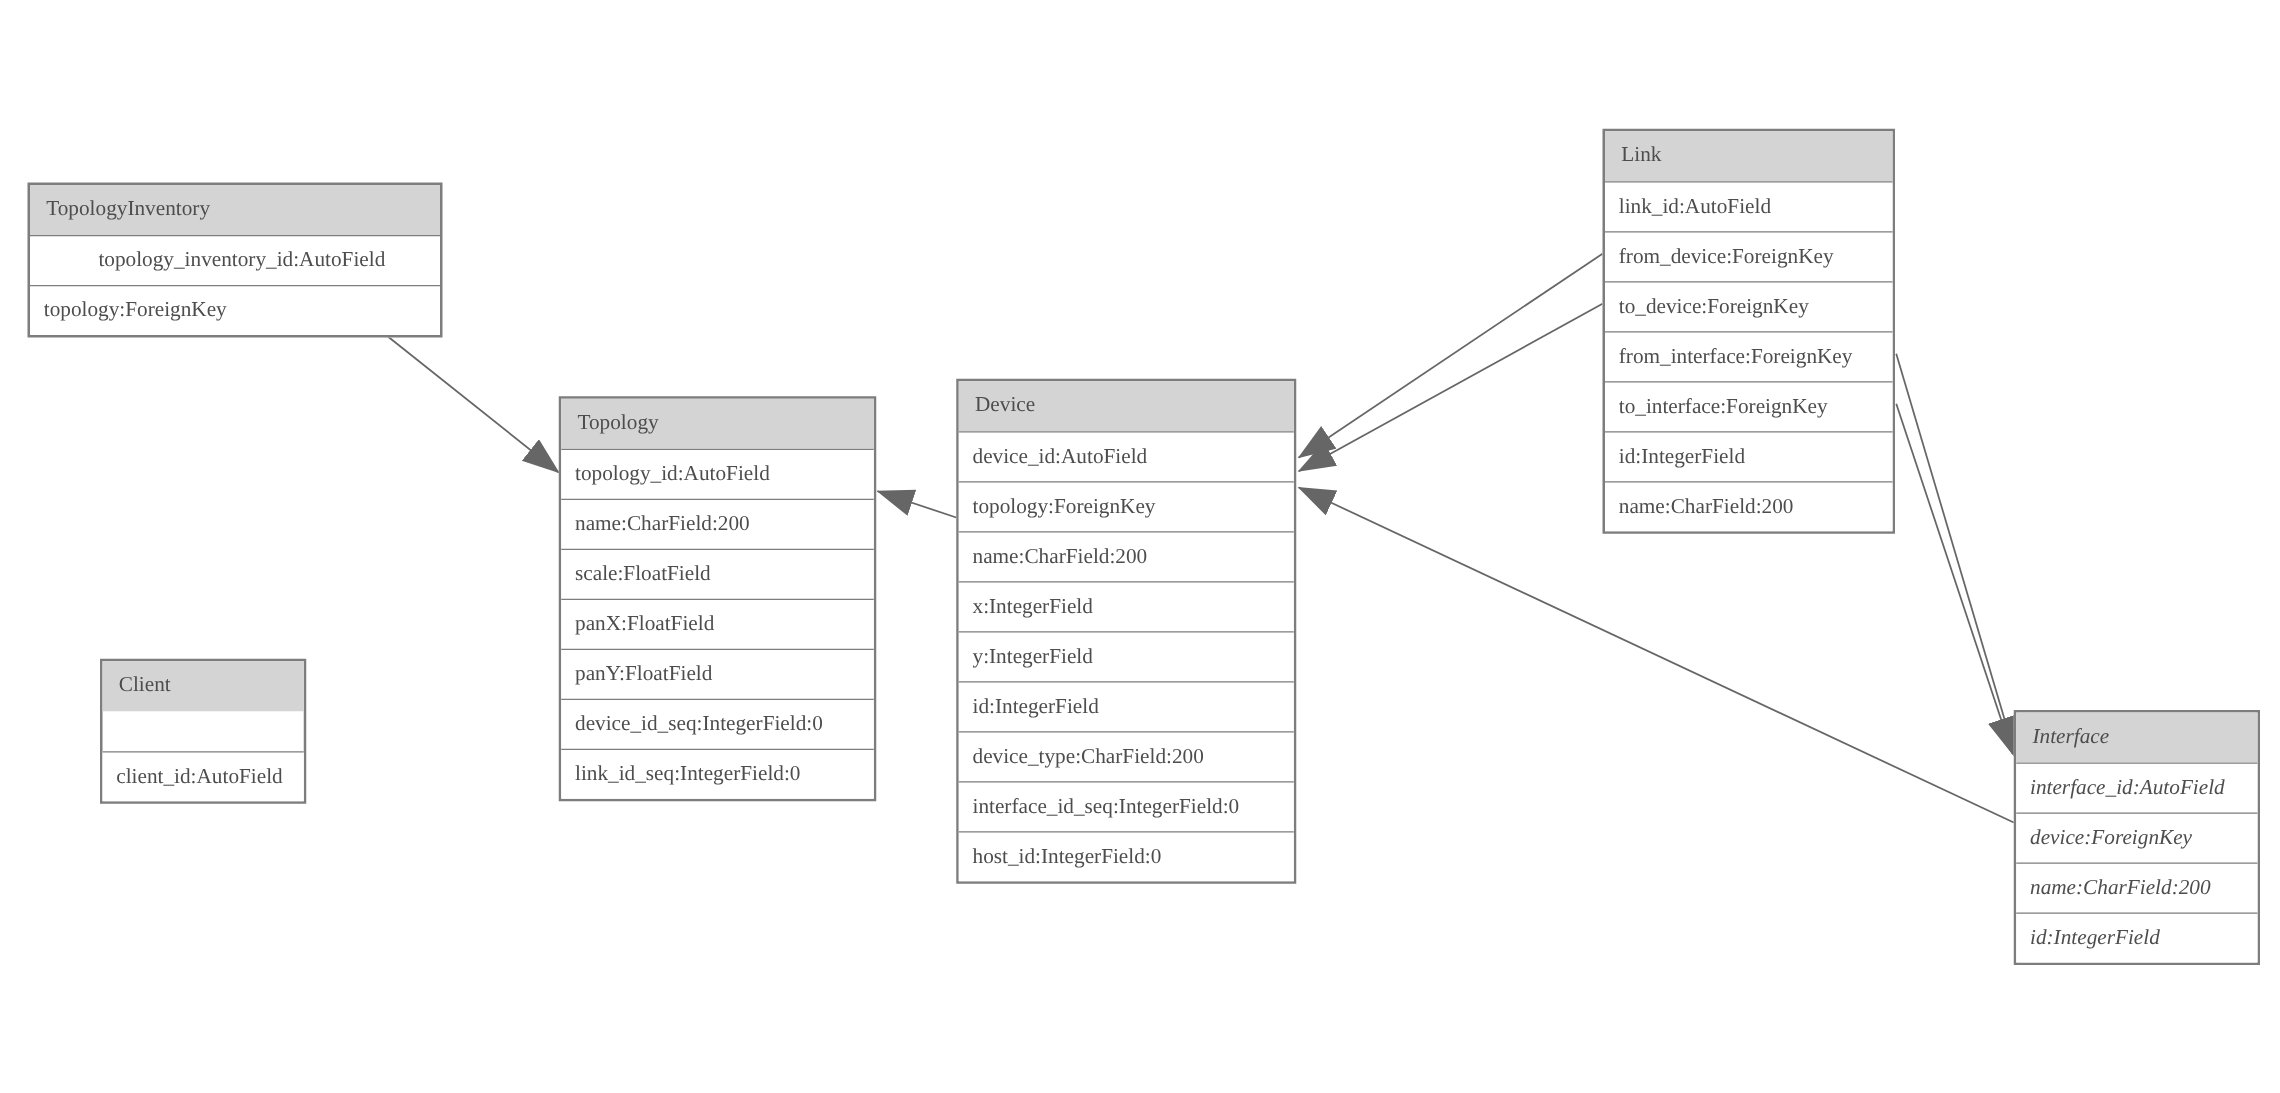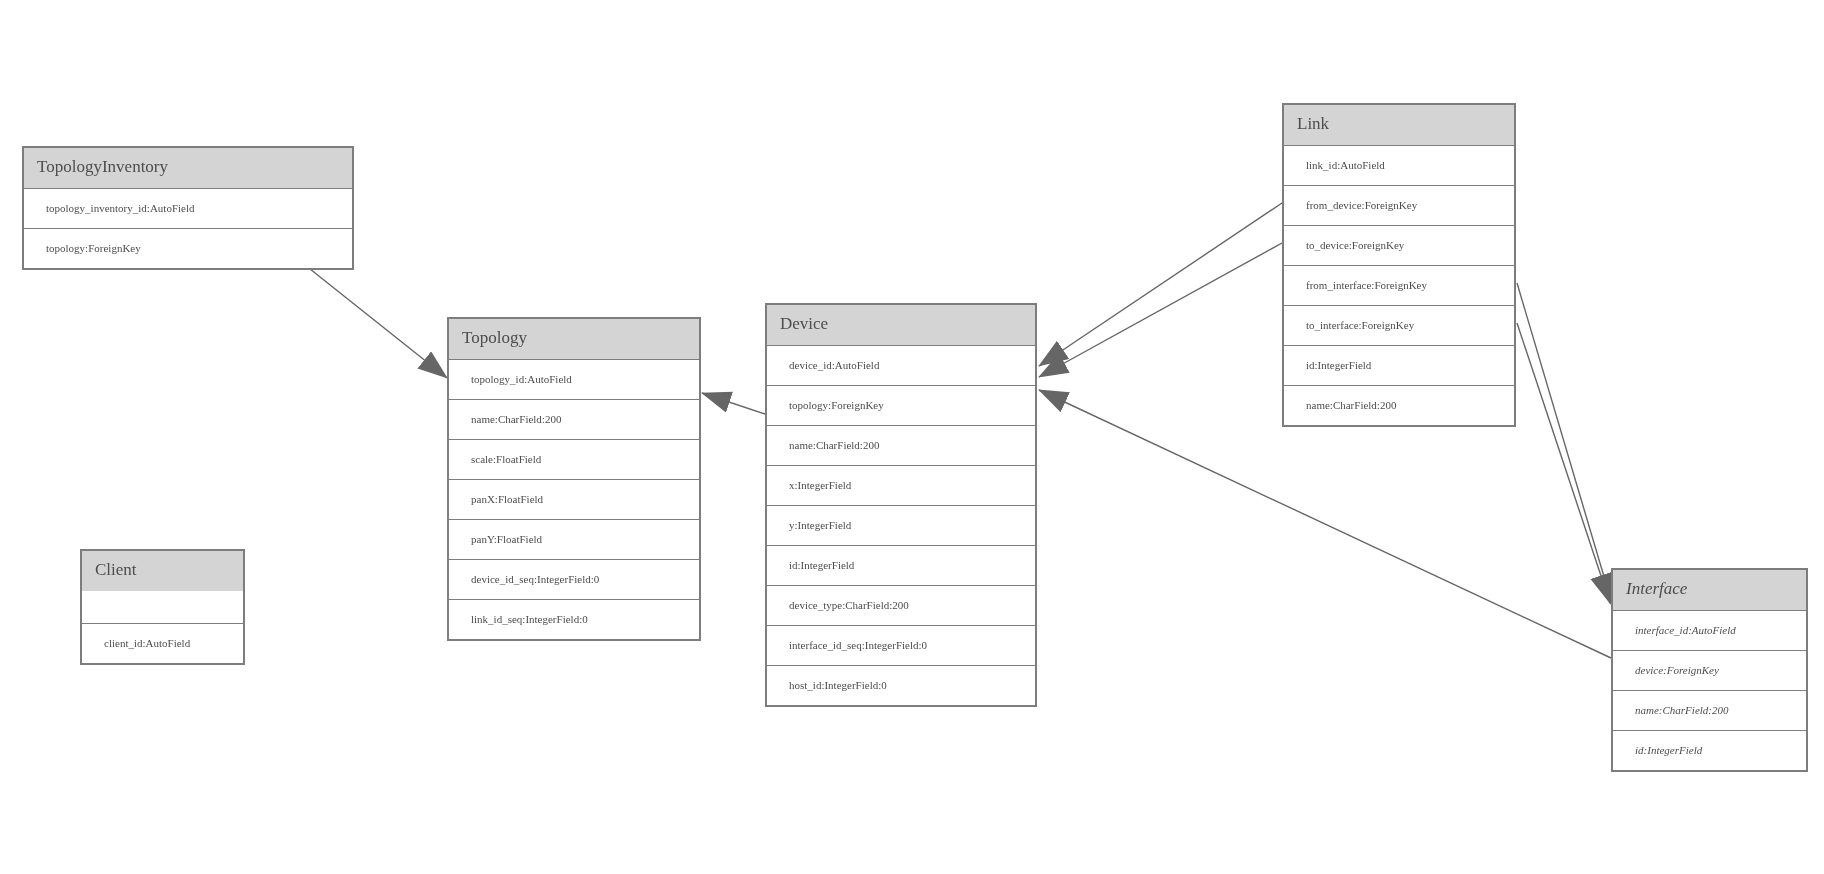--- a/index.html
+++ b/index.html
@@ -39,22 +39,22 @@
     padding-left: 13px;
     white-space: nowrap;
     overflow: hidden;
   }
   .entity-field {
     box-sizing: border-box;
     height: 40px;
     line-height: 38px;
     border-top: 1.5px solid #7d7d7d;
     color: #4d4d4d;
-    font-size: 11px;
-    padding-left: 22px;
+    font-size: 17px;
+    padding-left: 11px;
     background: #ffffff;
     white-space: nowrap;
     overflow: hidden;
   }
 </style>
 </head>
 <body>
 
 <div id="canvas">
   <svg id="edge-layer" xmlns="http://www.w3.org/2000/svg" width="1824" height="874" viewBox="0 0 1824 874">
@@ -69,34 +69,34 @@
         <line x1="1282" y1="203" x2="1039" y2="366" stroke="#666666" stroke-width="1.4" marker-end="url(#arrowhead)"></line>
         <line x1="1282" y1="243" x2="1039" y2="377" stroke="#666666" stroke-width="1.4" marker-end="url(#arrowhead)"></line>
         <line x1="1611" y1="658" x2="1039" y2="390" stroke="#666666" stroke-width="1.4" marker-end="url(#arrowhead)"></line>
         <line x1="1517" y1="283" x2="1613" y2="607" stroke="#666666" stroke-width="1.4" marker-end="url(#arrowhead)"></line>
         <line x1="1517" y1="323" x2="1610" y2="603" stroke="#666666" stroke-width="1.4" marker-end="url(#arrowhead)"></line>
       </g>
   </svg>
   <div id="entities-group">
       <div class="entity" style="left: 22px; top: 146px; width: 332px; border-color: rgb(125, 125, 125);">
         <div class="entity-header" style="background: rgb(212, 212, 212); color: rgb(77, 77, 77);">TopologyInventory</div>
-        <div class="entity-field" style="border-top-color: rgb(125, 125, 125); color: rgb(77, 77, 77);">topology_inventory_id:AutoField</div>
+        <div class="entity-field" style="border-top-color: rgb(125, 125, 125); color: rgb(77, 77, 77); text-align: center;">topology_inventory_id:AutoField</div>
         <div class="entity-field" style="border-top-color: rgb(125, 125, 125); color: rgb(77, 77, 77);">topology:ForeignKey</div>
       </div>
       <div class="entity" style="left: 447px; top: 317px; width: 254px; border-color: rgb(125, 125, 125);">
         <div class="entity-header" style="background: rgb(212, 212, 212); color: rgb(77, 77, 77);">Topology</div>
         <div class="entity-field" style="border-top-color: rgb(125, 125, 125); color: rgb(77, 77, 77);">topology_id:AutoField</div>
         <div class="entity-field" style="border-top-color: rgb(125, 125, 125); color: rgb(77, 77, 77);">name:CharField:200</div>
         <div class="entity-field" style="border-top-color: rgb(125, 125, 125); color: rgb(77, 77, 77);">scale:FloatField</div>
         <div class="entity-field" style="border-top-color: rgb(125, 125, 125); color: rgb(77, 77, 77);">panX:FloatField</div>
         <div class="entity-field" style="border-top-color: rgb(125, 125, 125); color: rgb(77, 77, 77);">panY:FloatField</div>
         <div class="entity-field" style="border-top-color: rgb(125, 125, 125); color: rgb(77, 77, 77);">device_id_seq:IntegerField:0</div>
         <div class="entity-field" style="border-top-color: rgb(125, 125, 125); color: rgb(77, 77, 77);">link_id_seq:IntegerField:0</div>
       </div>
-      <div class="entity" style="left: 80px; top: 549px; width: 165px; border-color: rgb(125, 125, 125);">
+      <div class="entity" style="left: 80px; top: 527px; width: 165px; border-color: rgb(125, 125, 125);">
         <div class="entity-header" style="background: rgb(212, 212, 212); color: rgb(77, 77, 77);">Client</div>
         <div class="entity-field" style="border-top-color: rgb(125, 125, 125); color: rgb(77, 77, 77); margin-top: 32px;">client_id:AutoField</div>
       </div>
       <div class="entity" style="left: 765px; top: 303px; width: 272px; border-color: rgb(125, 125, 125);">
         <div class="entity-header" style="background: rgb(212, 212, 212); color: rgb(77, 77, 77);">Device</div>
         <div class="entity-field" style="border-top-color: rgb(125, 125, 125); color: rgb(77, 77, 77);">device_id:AutoField</div>
         <div class="entity-field" style="border-top-color: rgb(125, 125, 125); color: rgb(77, 77, 77);">topology:ForeignKey</div>
         <div class="entity-field" style="border-top-color: rgb(125, 125, 125); color: rgb(77, 77, 77);">name:CharField:200</div>
         <div class="entity-field" style="border-top-color: rgb(125, 125, 125); color: rgb(77, 77, 77);">x:IntegerField</div>
         <div class="entity-field" style="border-top-color: rgb(125, 125, 125); color: rgb(77, 77, 77);">y:IntegerField</div>

